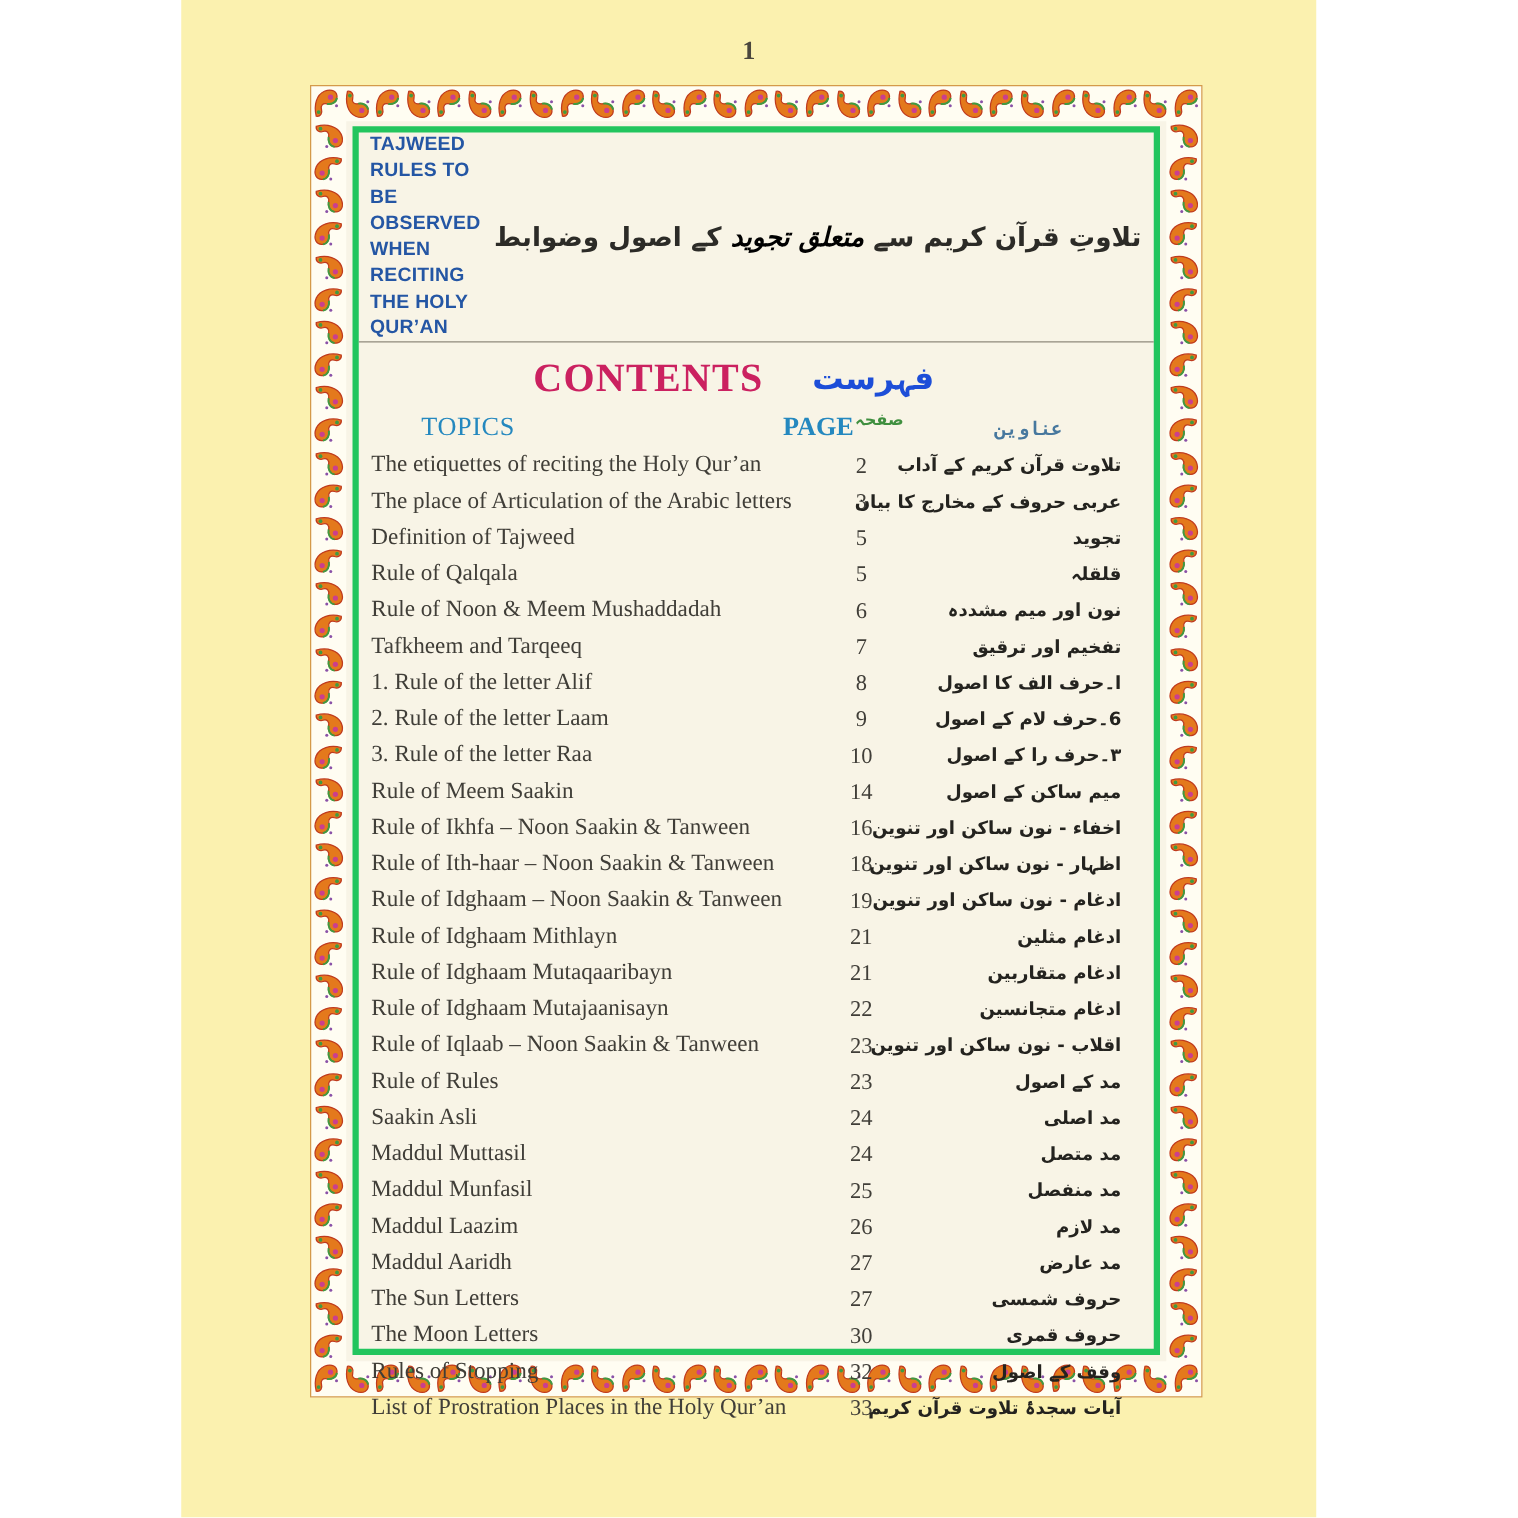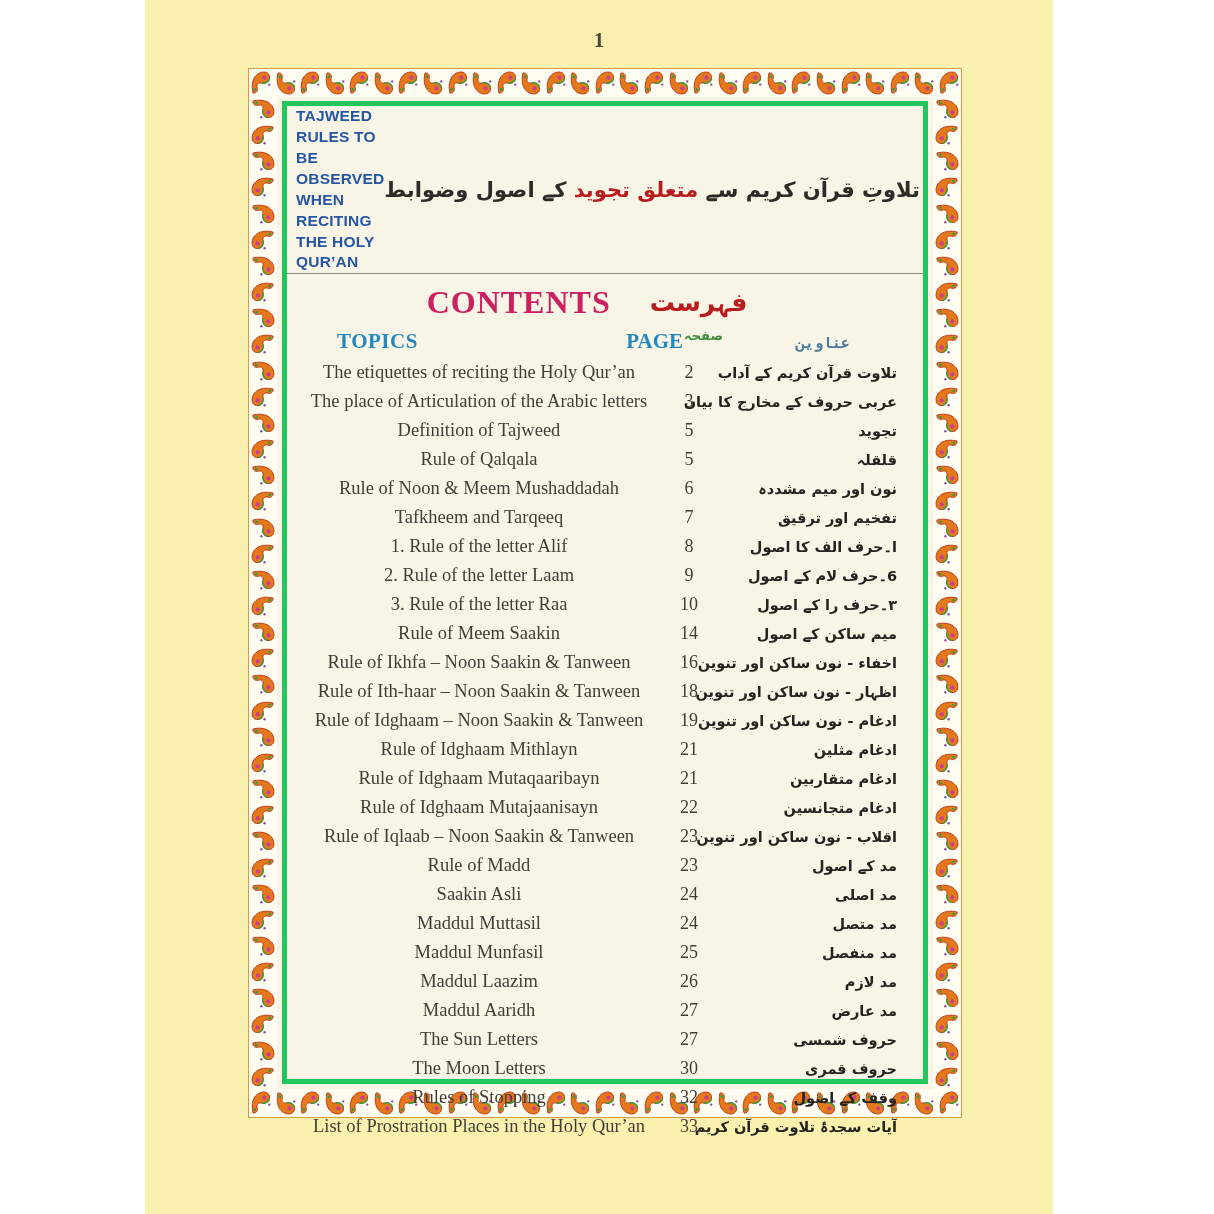--- a/index.html
+++ b/index.html
@@ -51,40 +51,40 @@
     padding:0 10px 0 9px;
   }
   .hdr-en {
     font-family:"Liberation Sans", sans-serif; font-weight:bold;
     font-size:15.5px; line-height:1.35; color:#2456a4; letter-spacing:0.2px;
   }
   .hdr-ur {
     font-family:"DejaVu Sans", sans-serif; font-weight:bold;
     font-size:21px; color:#2c2b27; white-space:nowrap;
   }
-  .hdr-ur .mag { color:#b91c1c; }
+  .hdr-ur .mag { color:#000000;font-style:italic; }
   
   .title-row {
     flex:0 0 48px; display:flex; align-items:center; justify-content:center;
     transform:translateX(-18px); padding-top:8px;gap:21px;
   }
   .c-en {
     font-family:"Liberation Serif", serif; font-weight:bold;
     font-size:32px; letter-spacing:1px; color:#cb2160;
   }
   .c-ur {
     font-family:"DejaVu Sans", sans-serif; font-weight:bold;
-    font-size:25px; color:#b91c1c; margin-left:18px;
+    font-size:25px; color:#1d4ed8; margin-left:18px;
   }
   
   .cols {
     flex:0 0 32px; display:flex; align-items:baseline; padding-top:6px;
   }
   .col-topics {
-    margin-left:50px; font-family:"Liberation Serif", serif; font-weight:bold;
+    margin-left:50px; font-family:"Liberation Serif", serif; font-weight:normal;
     font-size:21px; color:#2488bf; letter-spacing:0.5px;
   }
   .col-pagegrp {
     margin-left:auto; font-family:"Liberation Serif", serif; font-weight:bold;
     font-size:21px; color:#2488bf; white-space:nowrap;
   }
   .col-page-ur {
     font-family:"DejaVu Sans", sans-serif; font-size:13px; font-weight:bold;
     color:#3f8f3f; vertical-align:super; margin-left:1px;
   }
@@ -93,21 +93,21 @@
     font-size:15px; font-weight:bold; color:#47789e;
   }
   
   #rows {
     flex:1 1 auto; display:flex; flex-direction:column;
     justify-content:space-between; padding:4px 0 8px;
   }
   .row { display:flex; align-items:center; height:29px; }
   .topic {
     flex:1; padding-left:10px; font-family:"Liberation Serif", serif;
-    font-size:18.5px; color:#403e38; white-space:nowrap;text-align:center;
+    font-size:18.5px; color:#403e38; white-space:nowrap;
   }
   .pagenum {
     width:56px; text-align:center; font-family:"Liberation Serif", serif;
     font-size:18px; color:#403e38;
   }
   .urdu {
     width:206px; direction:rtl; text-align:right; padding-left:4px;
     padding-right:26px; font-family:"DejaVu Sans", sans-serif;
     font-size:14.5px; font-weight:bold; color:#24231f; white-space:nowrap;
   }
@@ -1172,21 +1172,21 @@
               <span class="topic">Rule of Idghaam Mutajaanisayn</span>
               <span class="pagenum">22</span>
               <span class="urdu" dir="rtl">ادغام متجانسین</span>
             </div>
             <div class="row">
               <span class="topic">Rule of Iqlaab – Noon Saakin &amp; Tanween</span>
               <span class="pagenum">23</span>
               <span class="urdu" dir="rtl">اقلاب - نون ساکن اور تنوین</span>
             </div>
             <div class="row">
-              <span class="topic">Rule of Madd</span>
+              <span class="topic">Rule of Rules</span>
               <span class="pagenum">23</span>
               <span class="urdu" dir="rtl">مد کے اصول</span>
             </div>
             <div class="row">
               <span class="topic">Saakin Asli</span>
               <span class="pagenum">24</span>
               <span class="urdu" dir="rtl">مد اصلی</span>
             </div>
             <div class="row">
               <span class="topic">Maddul Muttasil</span>

